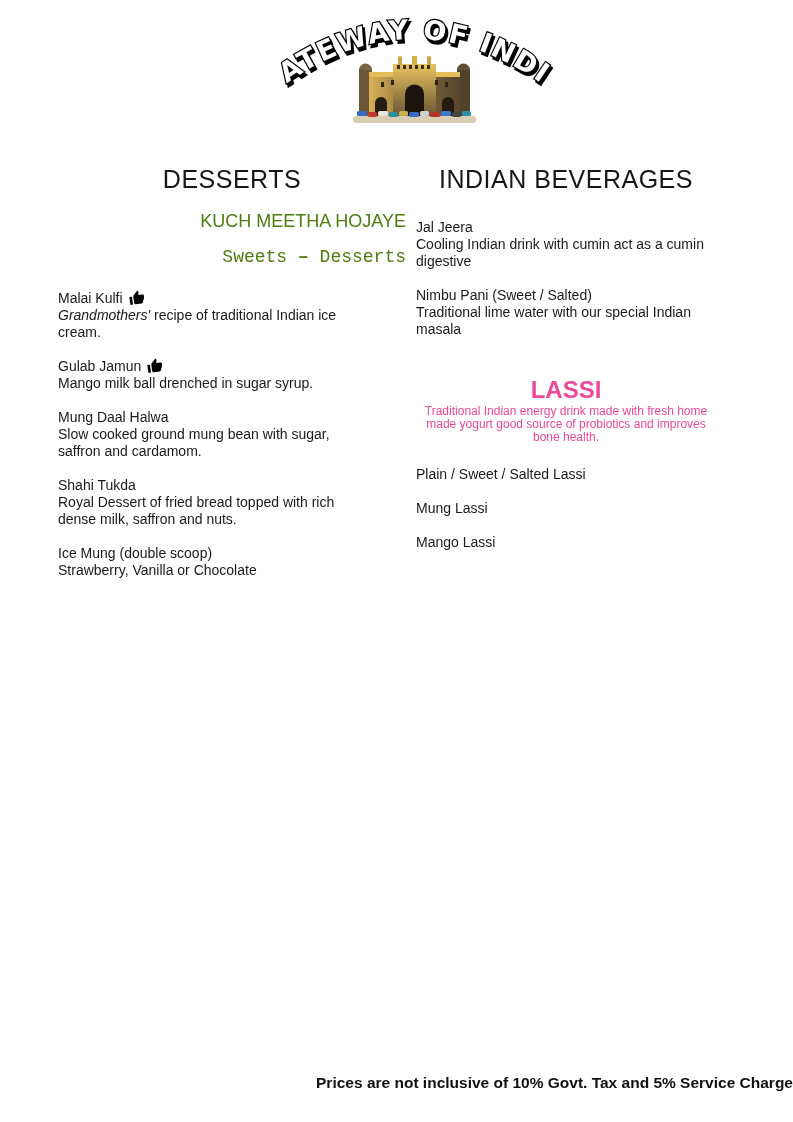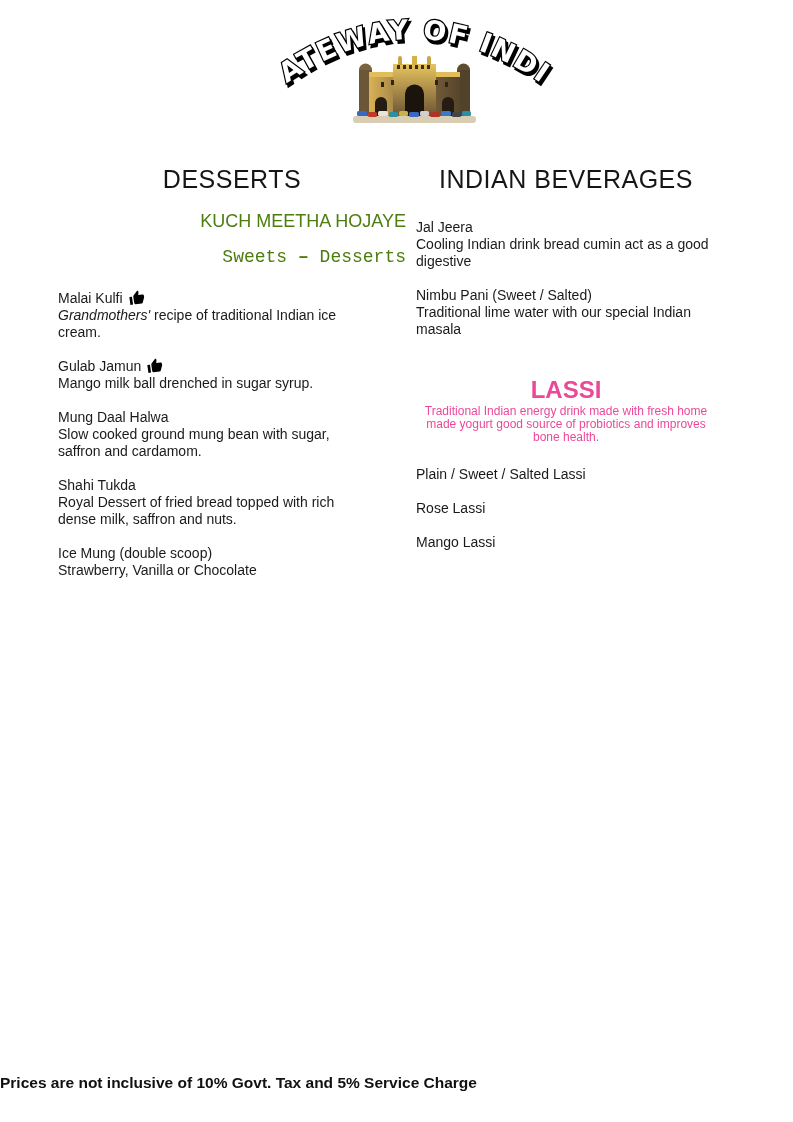--- a/index.html
+++ b/index.html
@@ -85,21 +85,21 @@
     color: #ec4899;
   }
   .lassi-items { margin-top: 22px; }
   .lassi-item { font-size: 14px; line-height: 17px; margin-bottom: 17px; }
 
   
   .footer-note {
     position: absolute;
     left: 0; top: 1074px;
     width: 100%;
-    text-align: left;
+    text-align: right;
     font-size: 15.5px;
     font-weight: bold;
     color: #111111;
   }
 </style>
 </head>
 <body>
 
 <div class="logo">
   <svg class="arc-svg" width="292" height="84" viewBox="0 0 292 84">
@@ -226,34 +226,34 @@
 
 <section class="col col-right">
   <h1 class="section-title">INDIAN BEVERAGES</h1>
 
   <div class="items-right">
 
     <div class="menu-item">
       <div class="item-name">
         <span>Jal Jeera</span>
       </div>
-      <p class="item-desc">Cooling Indian drink bread cumin act as a good digestive</p>
+      <p class="item-desc">Cooling Indian drink with cumin act as a cumin digestive</p>
     </div>
 
     <div class="menu-item">
       <div class="item-name">
         <span>Nimbu Pani (Sweet / Salted)</span>
       </div>
       <p class="item-desc">Traditional lime water with our special Indian masala</p>
     </div>
   </div>
 
   <h2 class="lassi-title">LASSI</h2>
   <p class="lassi-desc">Traditional Indian energy drink made with fresh home made yogurt good source of probiotics and improves bone health.</p>
 
   <div class="lassi-items">
     <div class="lassi-item">Plain / Sweet / Salted Lassi</div>
-    <div class="lassi-item">Rose Lassi</div>
+    <div class="lassi-item">Mung Lassi</div>
     <div class="lassi-item">Mango Lassi</div>
   </div>
 </section>
 
 <div class="footer-note">Prices are not inclusive of 10% Govt. Tax and 5% Service Charge</div>
 
 </body></html>

